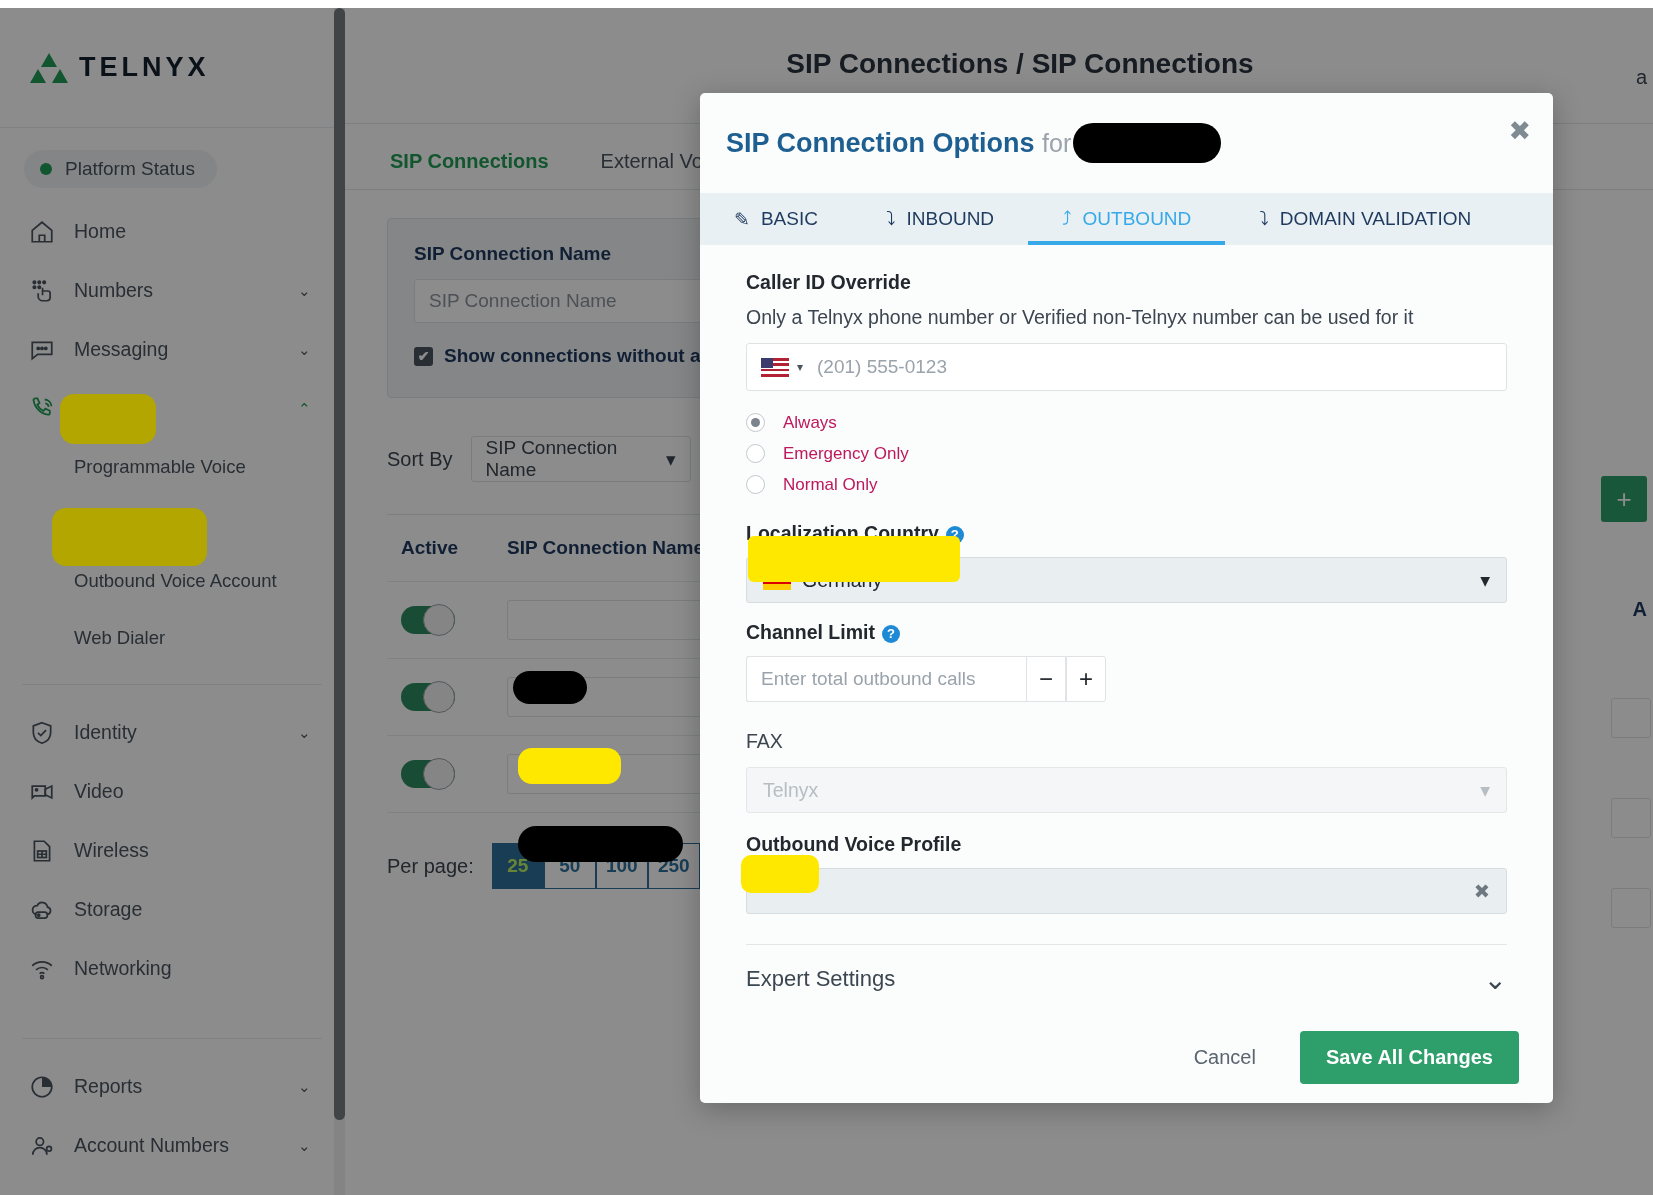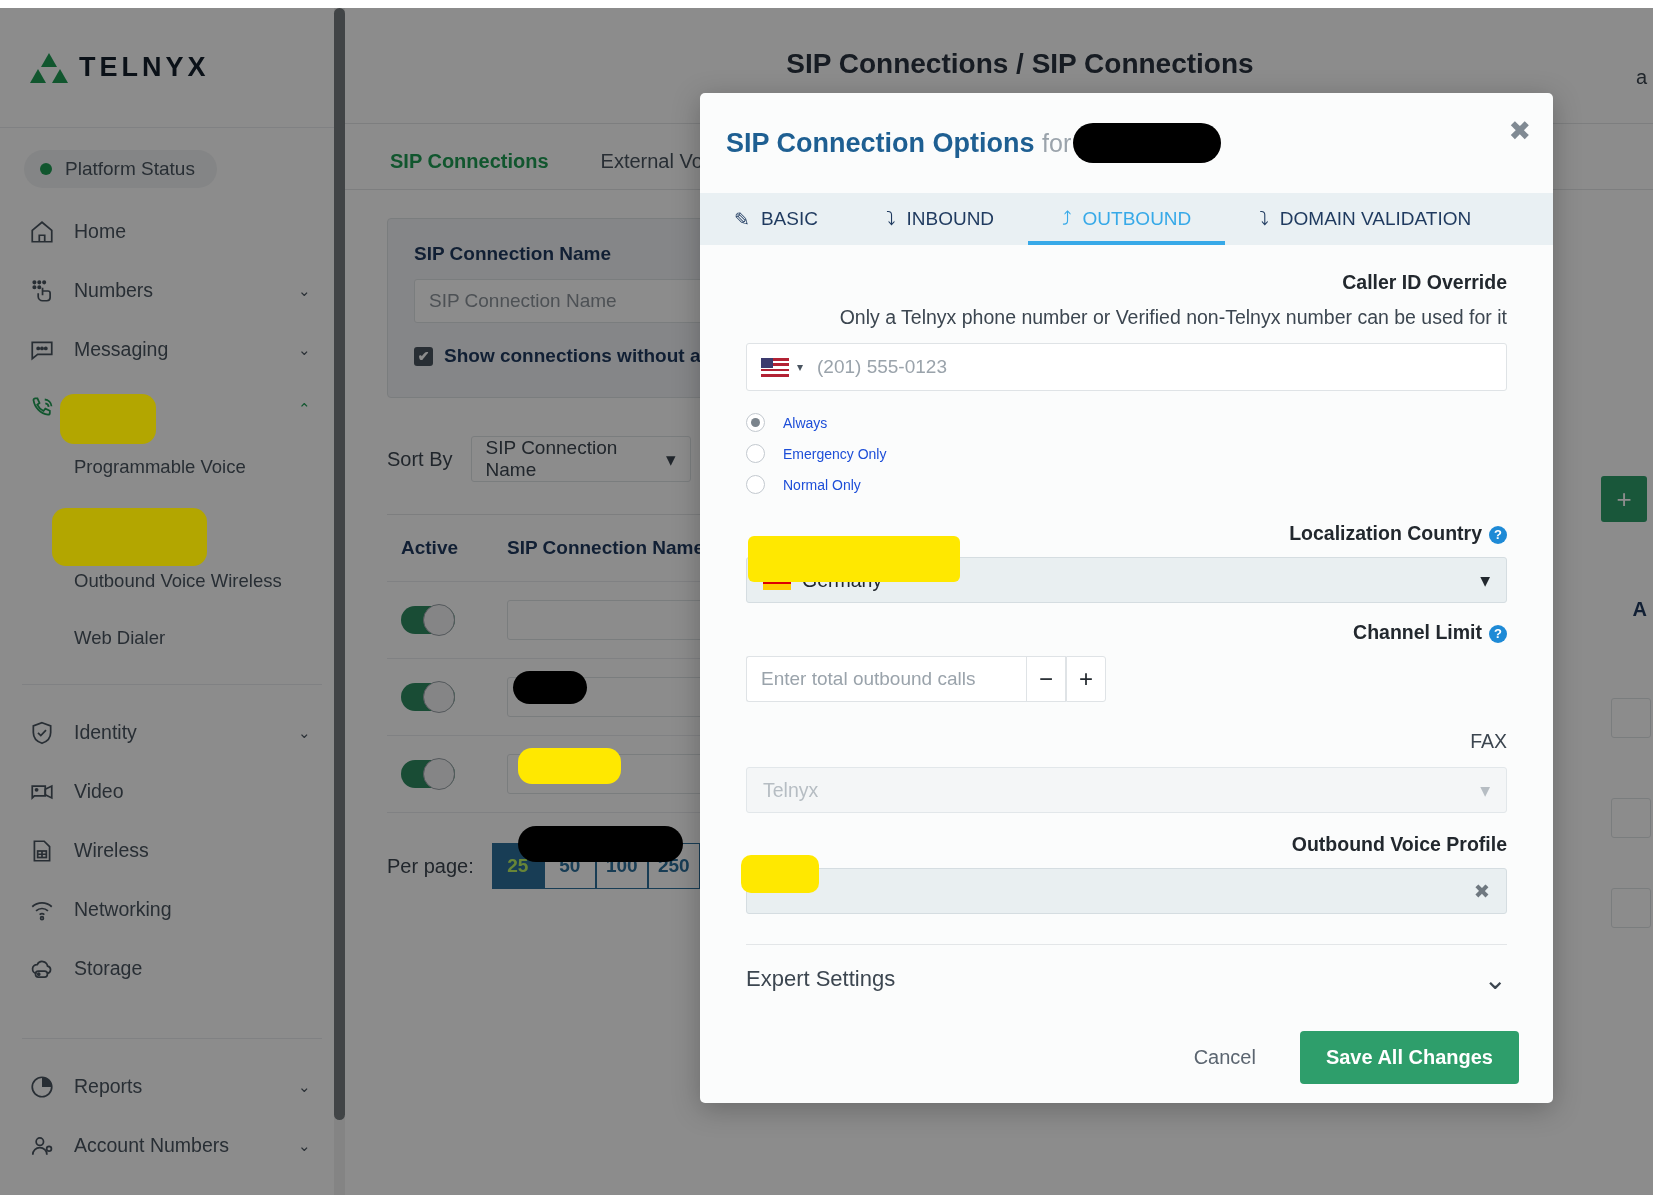--- a/index.html
+++ b/index.html
@@ -124,35 +124,35 @@
     border-radius: 20px; vertical-align: -11px; margin-left: 2px;
   }
   .close-x { position:absolute; right: 22px; top: 22px; font-size: 27px; color:#808a93; cursor:pointer; }
 
   .mtabs { display: flex; align-items: stretch; background: #e9f0f3; margin-top: 30px; height: 52px; }
   .mtab { display:flex; align-items:center; gap: 11px; padding: 0 34px; font-size: 19px;
           color:#1f3a5f; position: relative; }
   .mtab.on { color: #37a9e8; }
   .mtab.on::after { content:''; position:absolute; left:0; right:0; bottom:0; height:4px; background:#37a9e8;}
 
-  .mbody { padding: 26px 46px 0 46px; flex: 1; overflow: hidden; text-align: right; }
+  .mbody { padding: 26px 46px 0 46px; flex: 1; overflow: hidden; }
   .fld-label { font-size: 19.5px; font-weight: bold; color: #22282e; margin-bottom: 12px; }
   .fld-hint { font-size: 19.5px; color: #3c4650; margin-bottom: 14px; }
   .ipt {
     height: 48px; border: 1px solid #dfe3e6; border-radius: 3px; background:#fff;
     display:flex; align-items:center; padding: 0 14px; font-size: 19px; color:#9aa3ab;
   }
   .flag-us { width: 28px; height: 19px; margin-right: 8px; position: relative;
              background: linear-gradient(#b22234 0 14%, #fff 14% 28%, #b22234 28% 42%, #fff 42% 56%,
                          #b22234 56% 70%, #fff 70% 84%, #b22234 84% 100%); }
   .flag-us::before { content:''; position:absolute; left:0; top:0; width: 12px; height: 10px; background:#3c3b6e; }
   .caret { color:#4a5560; font-size: 12px; margin-right: 14px; }
 
   .radios { margin-top: 16px; }
-  .radio-row { display:flex; align-items:center; gap: 18px; height: 31px; font-size: 14px; color:#1d4ed8; }
+  .radio-row { display:flex; align-items:center; gap: 18px; height: 31px; font-size: 17px; color:#be185d; }
   .radio { width: 19px; height: 19px; border-radius:50%; border: 1.5px solid #c3c9cf; background:#fff;
            display:flex; align-items:center; justify-content:center; }
   .radio.sel::after { content:''; width: 9px; height: 9px; border-radius:50%; background:#7b848c; }
 
   .q-ic { display:inline-flex; width: 18px; height: 18px; border-radius:50%; background:#1e8ad6;
           color:#fff; font-size: 13px; font-weight:bold; align-items:center; justify-content:center;
           margin-left: 7px; vertical-align: 1px; }
 
   .sel-box {
     height: 46px; background:#e9eff1; border:1px solid #d5dde1; border-radius: 3px;
@@ -263,21 +263,21 @@
           <span class="chev" style="color:#1f9d55">⌃</span>
         </div>
 
         <div class="nav-item sub">
           <span class="lbl">Programmable Voice</span>
         </div>
         <div class="nav-item sub active">
           <span class="lbl">SIP Trunking</span>
         </div>
         <div class="nav-item sub">
-          <span class="lbl">Outbound Voice Wireless</span>
+          <span class="lbl">Outbound Voice Account</span>
         </div>
         <div class="nav-item sub">
           <span class="lbl">Web Dialer</span>
         </div>
 
         <div class="nav-sep"></div>
 
         <div class="nav-item">
           <span class="ic">
             <svg width="26" height="26" viewBox="0 0 24 24" fill="none" stroke="currentColor" stroke-width="1.6">
@@ -303,45 +303,45 @@
 
         <div class="nav-item">
           <span class="ic">
             <svg width="26" height="26" viewBox="0 0 24 24" fill="none" stroke="currentColor" stroke-width="1.6">
               <path d="M5 3h9l5 5v13H5z"></path>
                 <rect x="8" y="12" width="8" height="6"></rect>
                 <path d="M8 15h8M12 12v6"></path>
             </svg>
           </span>
           <span class="lbl">Wireless</span>
+          <span class="chev"></span>
+        </div>
+
+        <div class="nav-item">
+          <span class="ic">
+            <svg width="26" height="26" viewBox="0 0 24 24" fill="none" stroke="currentColor" stroke-width="1.6">
+              <path d="M7 16a4 4 0 0 1 .6-8 5 5 0 0 1 9.5 1.3A3.4 3.4 0 0 1 17 16"></path>
+              <rect x="6" y="14" width="11" height="5.5" rx="2.6"></rect>
+                <circle cx="9" cy="16.8" r=".9" fill="currentColor"></circle>
+            </svg>
+          </span>
+          <span class="lbl">Storage</span>
           <span class="chev"></span>
         </div>
 
         <div class="nav-item">
           <span class="ic">
             <svg width="26" height="26" viewBox="0 0 24 24" fill="none" stroke="currentColor" stroke-width="1.6">
               <path d="M3 9a13 13 0 0 1 18 0"></path>
                 <path d="M6.5 12.8a8 8 0 0 1 11 0"></path>
                 <path d="M9.8 16.3a3.5 3.5 0 0 1 4.4 0"></path>
               <circle cx="12" cy="19.5" r="1.3"></circle>
             </svg>
           </span>
           <span class="lbl">Networking</span>
-          <span class="chev"></span>
-        </div>
-
-        <div class="nav-item">
-          <span class="ic">
-            <svg width="26" height="26" viewBox="0 0 24 24" fill="none" stroke="currentColor" stroke-width="1.6">
-              <path d="M7 16a4 4 0 0 1 .6-8 5 5 0 0 1 9.5 1.3A3.4 3.4 0 0 1 17 16"></path>
-              <rect x="6" y="14" width="11" height="5.5" rx="2.6"></rect>
-                <circle cx="9" cy="16.8" r=".9" fill="currentColor"></circle>
-            </svg>
-          </span>
-          <span class="lbl">Storage</span>
           <span class="chev"></span>
         </div>
 
         <div class="nav-sep" style="margin-top:40px"></div>
 
         <div class="nav-item">
           <span class="ic">
             <svg width="26" height="26" viewBox="0 0 24 24" fill="none" stroke="currentColor" stroke-width="1.6">
               <circle cx="12" cy="12" r="9"></circle>
                 <path d="M12 12V3a9 9 0 0 1 9 9z" fill="currentColor" stroke="none"></path>

